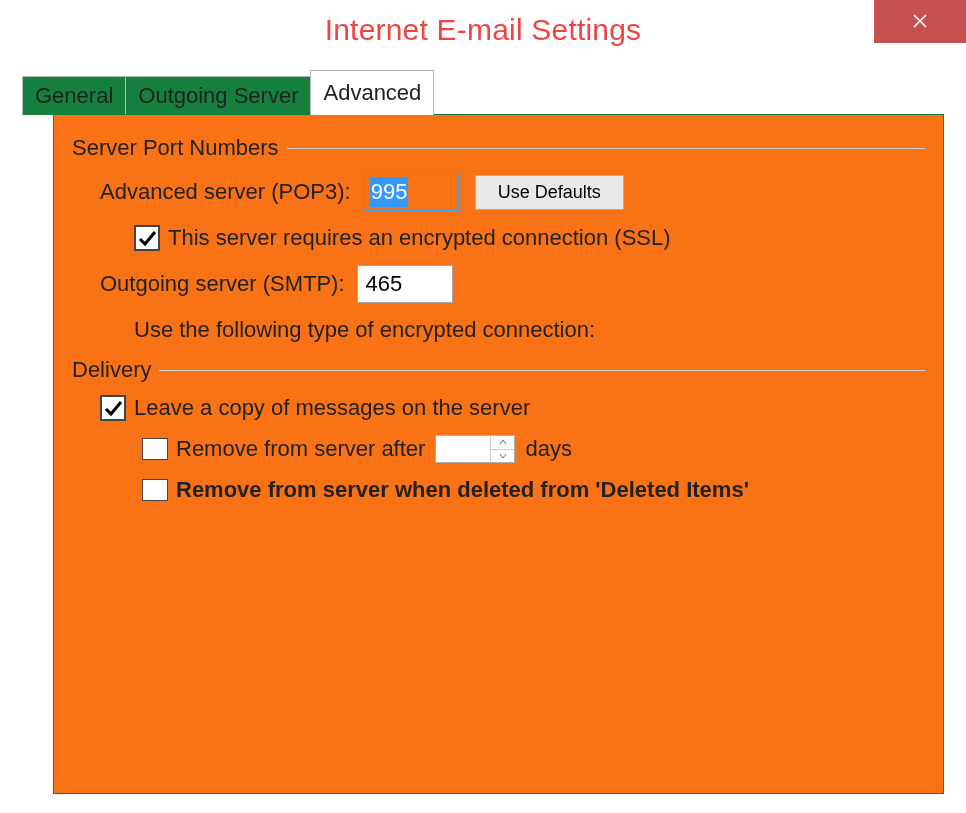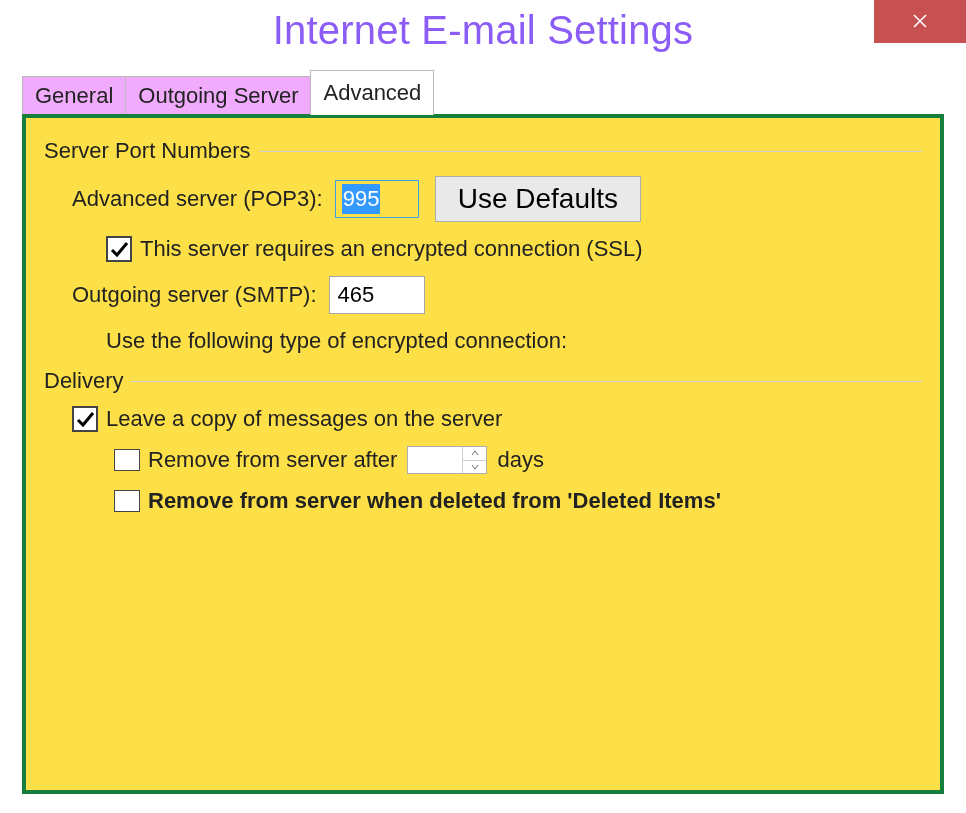--- a/index.html
+++ b/index.html
@@ -15,23 +15,23 @@
   }
   .titlebar {
     height: 60px;
     display: flex;
     align-items: center;
     justify-content: center;
     position: relative;
     background: #fff;
   }
   .titlebar .title {
-    font-size: 40px;
+    font-size: 30px;
     letter-spacing: .2px;
-    color: #8b5cf6;
+    color: #ef4444;
   }
   .close-btn {
     position: absolute;
     right: 0;
     top: 0;
     width: 92px;
     height: 43px;
     background: #c75050;
     display: flex;
     align-items: center;
@@ -45,42 +45,43 @@
     background: #fff;
   }
   .tabstrip {
     display: flex;
     align-items: flex-end;
     height: 45px;
   }
   .tab {
     border: 1px solid #b9b9b9;
     border-bottom: none;
-    background: #f0abfc;
+    background: #15803d;
     padding: 6px 12px 6px 12px;
     font-size: 22px;
     margin-right: -1px;
     cursor: pointer;
     position: relative;
     z-index: 1;
   }
   .tab.active {
     background: #fff;
     padding-top: 9px;
     padding-bottom: 9px;
     z-index: 3;
   }
   .tabpanel {
-    border: 4px solid #15803d;
+    border: 1px solid #15803d;
     padding: 20px 18px;
     margin-top: -1px;
-    background: #fde047;
+    background: #f97316;
     position: relative;
     z-index: 2;
     height: 680px;
+    margin-left: 31px;
   }
   .group { margin-bottom: 14px; }
   .group-header {
     display: flex;
     align-items: center;
     margin-bottom: 12px;
   }
   .group-header .label {
     font-size: 22px;
     margin-right: 8px;
@@ -103,33 +104,33 @@
   }
   .hlspan {
     background: #3399ff;
     color: #fff;
     padding: 0 1px;
     display: inline-block;
   }
   .fauxinput {
     border: 1px solid #3aa2e6;
     height: 38px;
-    width: 84px;
+    width: 96px;
     font-size: 22px;
     display: inline-flex;
     align-items: center;
     padding: 0 6px;
     margin: 0 16px 0 12px;
     user-select: none;
   }
   .fauxinput .hlspan { line-height: 30px; }
   .btn {
     border: 1px solid #adadad;
     background: #e9e9e9;
-    font-size: 28px;
+    font-size: 18px;
     padding: 6px 22px;
     font-family: inherit;
     cursor: pointer;
   }
   .checkbox {
     width: 26px; height: 26px;
     border: 2px solid #444;
     display: inline-flex;
     align-items: center; justify-content: center;
     margin-right: 8px;

